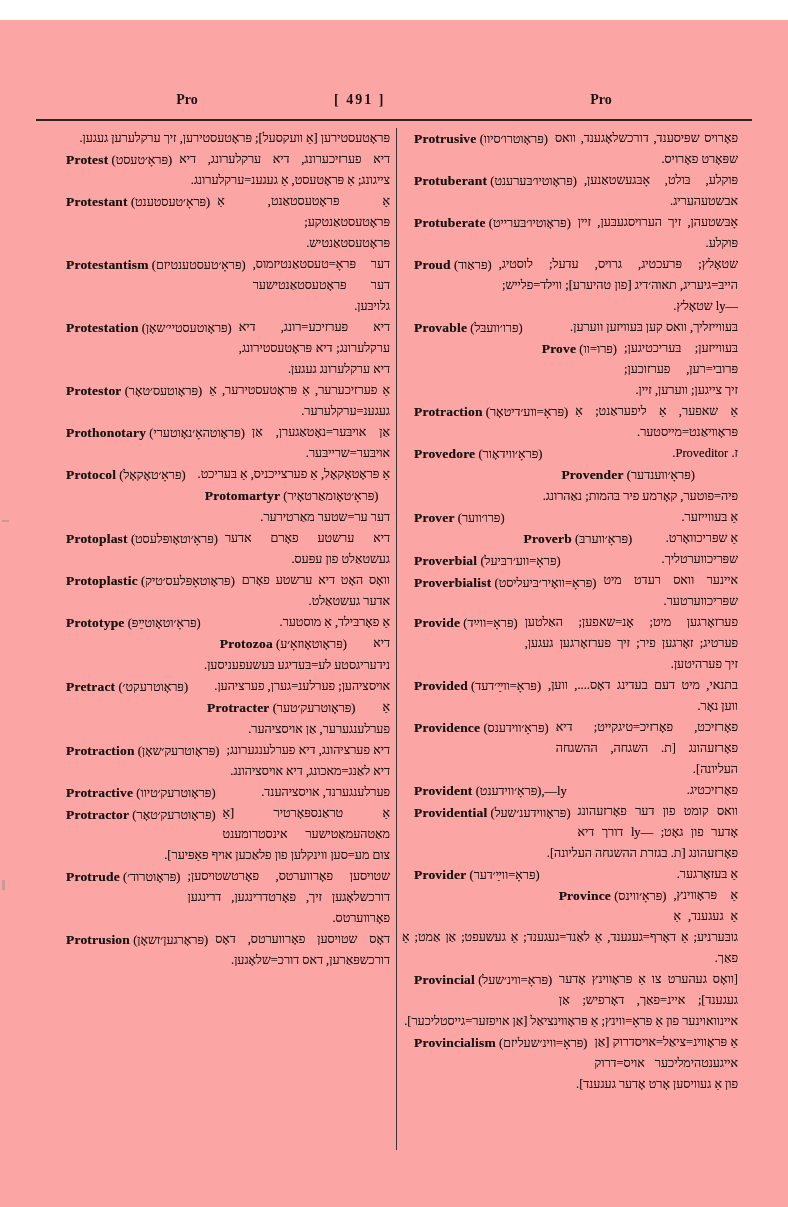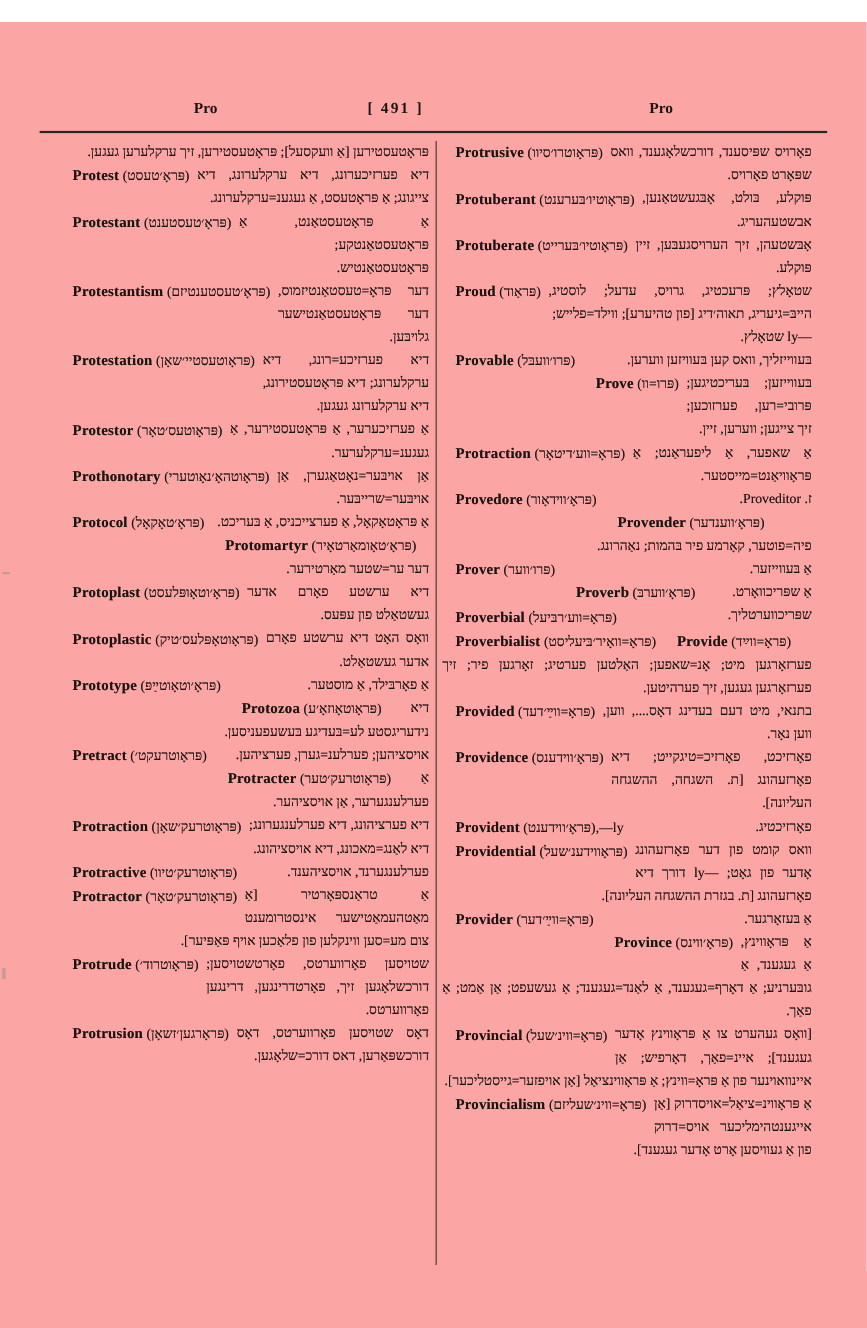--- a/index.html
+++ b/index.html
@@ -141,21 +141,21 @@
   <p class="entry"><span class="hw-wrap"><b class="hw">Provedore</b> <span class="pron">(פּראָ׳ווידאָור)</span><span class="suffix"></span></span><span class="def">ז. Proveditor.</span></p>
 
   <p class="entry"><span class="hw-wrap"><b class="hw">Provender</b> <span class="pron">(פּראָ׳ווענדער)</span><span class="suffix"></span></span><span class="def">פיה=פוטער, קאָרמע פיר בּהמות; נאַהרונג.</span></p>
 
   <p class="entry"><span class="hw-wrap"><b class="hw">Prover</b> <span class="pron">(פּרו׳ווער)</span><span class="suffix"></span></span><span class="def">אַ בּעווייזער.</span></p>
 
   <p class="entry"><span class="hw-wrap"><b class="hw">Proverb</b> <span class="pron">(פּראָ׳ווערבּ)</span><span class="suffix"></span></span><span class="def">אַ שפּריכוואָרט.</span></p>
 
   <p class="entry"><span class="hw-wrap"><b class="hw">Proverbial</b> <span class="pron">(פּראָ=ווע׳רבּיעל)</span><span class="suffix"></span></span><span class="def">שפּריכווערטליך.</span></p>
 
-  <p class="entry"><span class="hw-wrap"><b class="hw">Proverbialist</b> <span class="pron">(פּראָ=וואָיר׳בּיעליסט)</span><span class="suffix"></span></span></p>
+  <p class="entry"><span class="hw-wrap"><b class="hw">Proverbialist</b> <span class="pron">(פּראָ=וואָיר׳בּיעליסט)</span><span class="suffix"></span></span><span class="def">איינער וואס רעדט מיט שפּריכווערטער.</span></p>
 
   <p class="entry"><span class="hw-wrap"><b class="hw">Provide</b> <span class="pron">(פּראָ=ווײַד)</span><span class="suffix"></span></span><span class="def">פערזאָרגען מיט; אָנ=שאפען; האַלטען פערטיג; זאָרגען פיר; זיך פערזאָרגען געגען, זיך פערהיטען.</span></p>
 
   <p class="entry"><span class="hw-wrap"><b class="hw">Provided</b> <span class="pron">(פּראָ=ווײַ׳דעד)</span><span class="suffix"></span></span><span class="def">בתנאי, מיט דעם בעדינג דאָס...., ווען, ווען נאָר.</span></p>
 
   <p class="entry"><span class="hw-wrap"><b class="hw">Providence</b> <span class="pron">(פּראָ׳ווידענס)</span><span class="suffix"></span></span><span class="def">פאָרזיכט, פאָרזיכ=טיגקייט; דיא פאָרזעהונג [ת. השגחה, ההשגחה העליונה].</span></p>
 
   <p class="entry"><span class="hw-wrap"><b class="hw">Provident</b> <span class="pron">(פּראָ׳ווידענט)</span><span class="suffix">,—ly</span></span><span class="def">פאָרזיכטיג.</span></p>
 
   <p class="entry"><span class="hw-wrap"><b class="hw">Providential</b> <span class="pron">(פּראָווידענ׳שעל)</span><span class="suffix"></span></span><span class="def">וואס קומט פון דער פאָרזעהונג אָדער פון גאָט; ‏—ly דורך דיא פאָרזעהונג [ת. בגזרת ההשגחה העליונה].</span></p>

